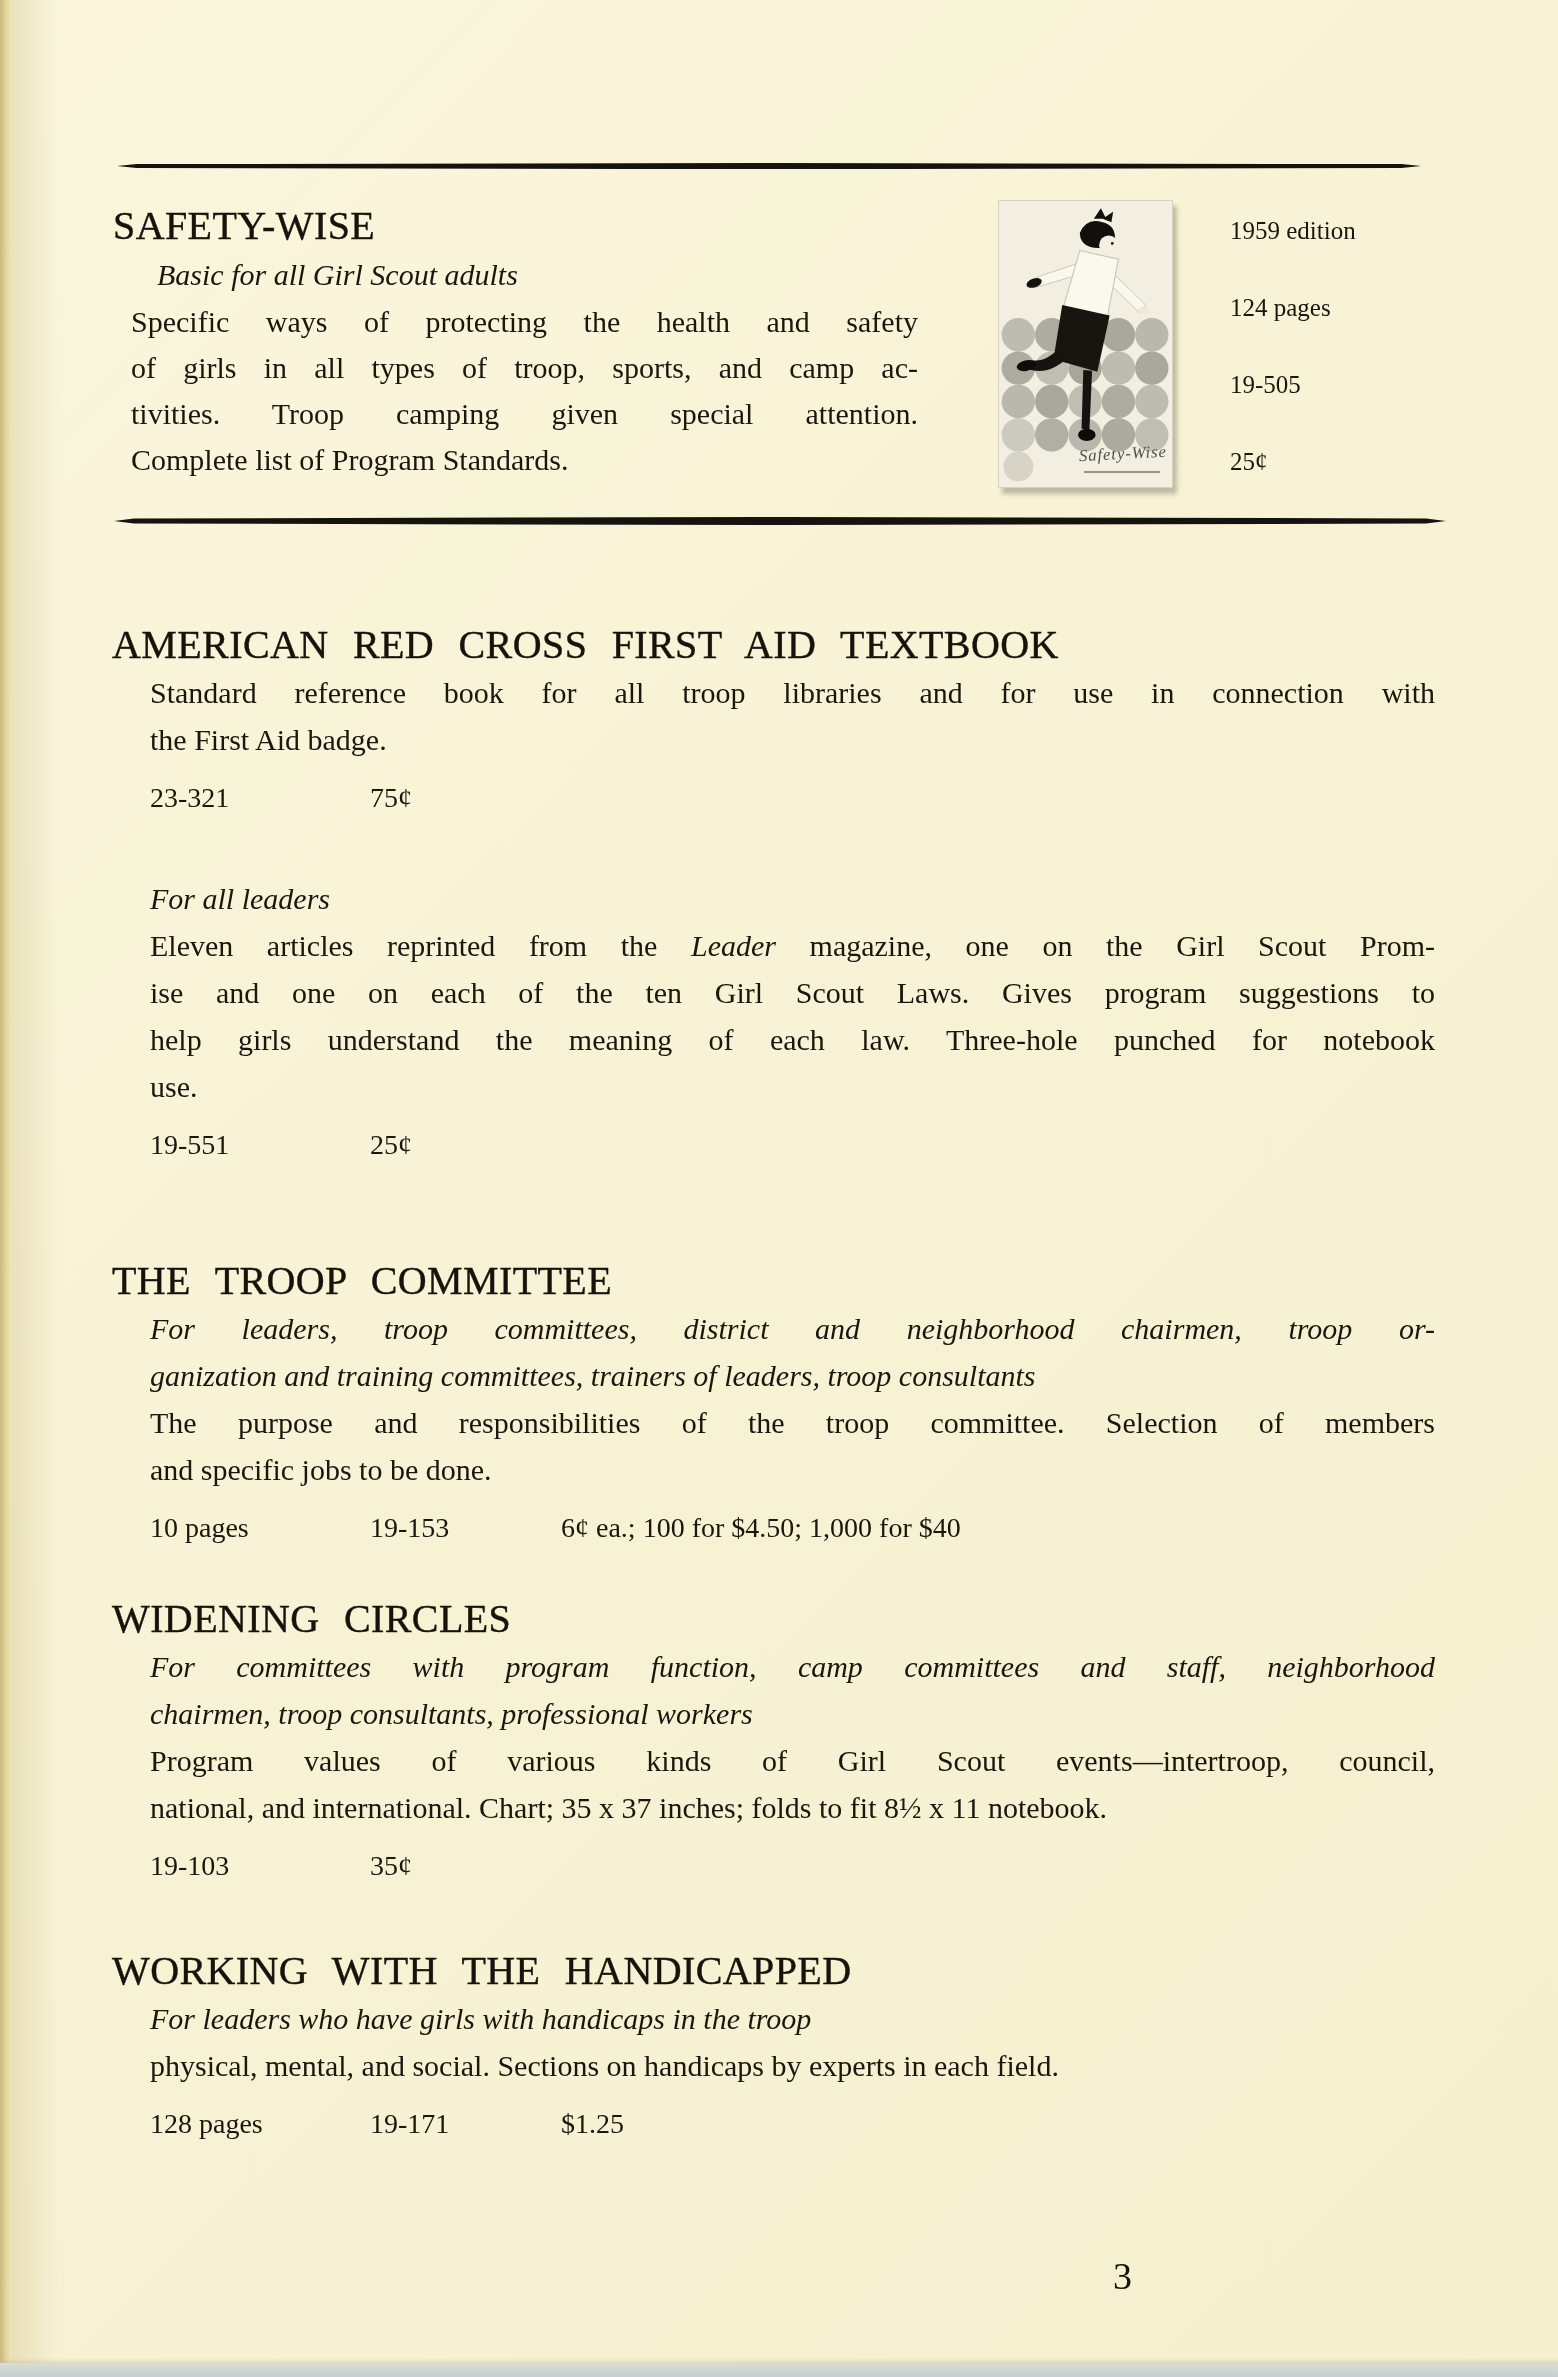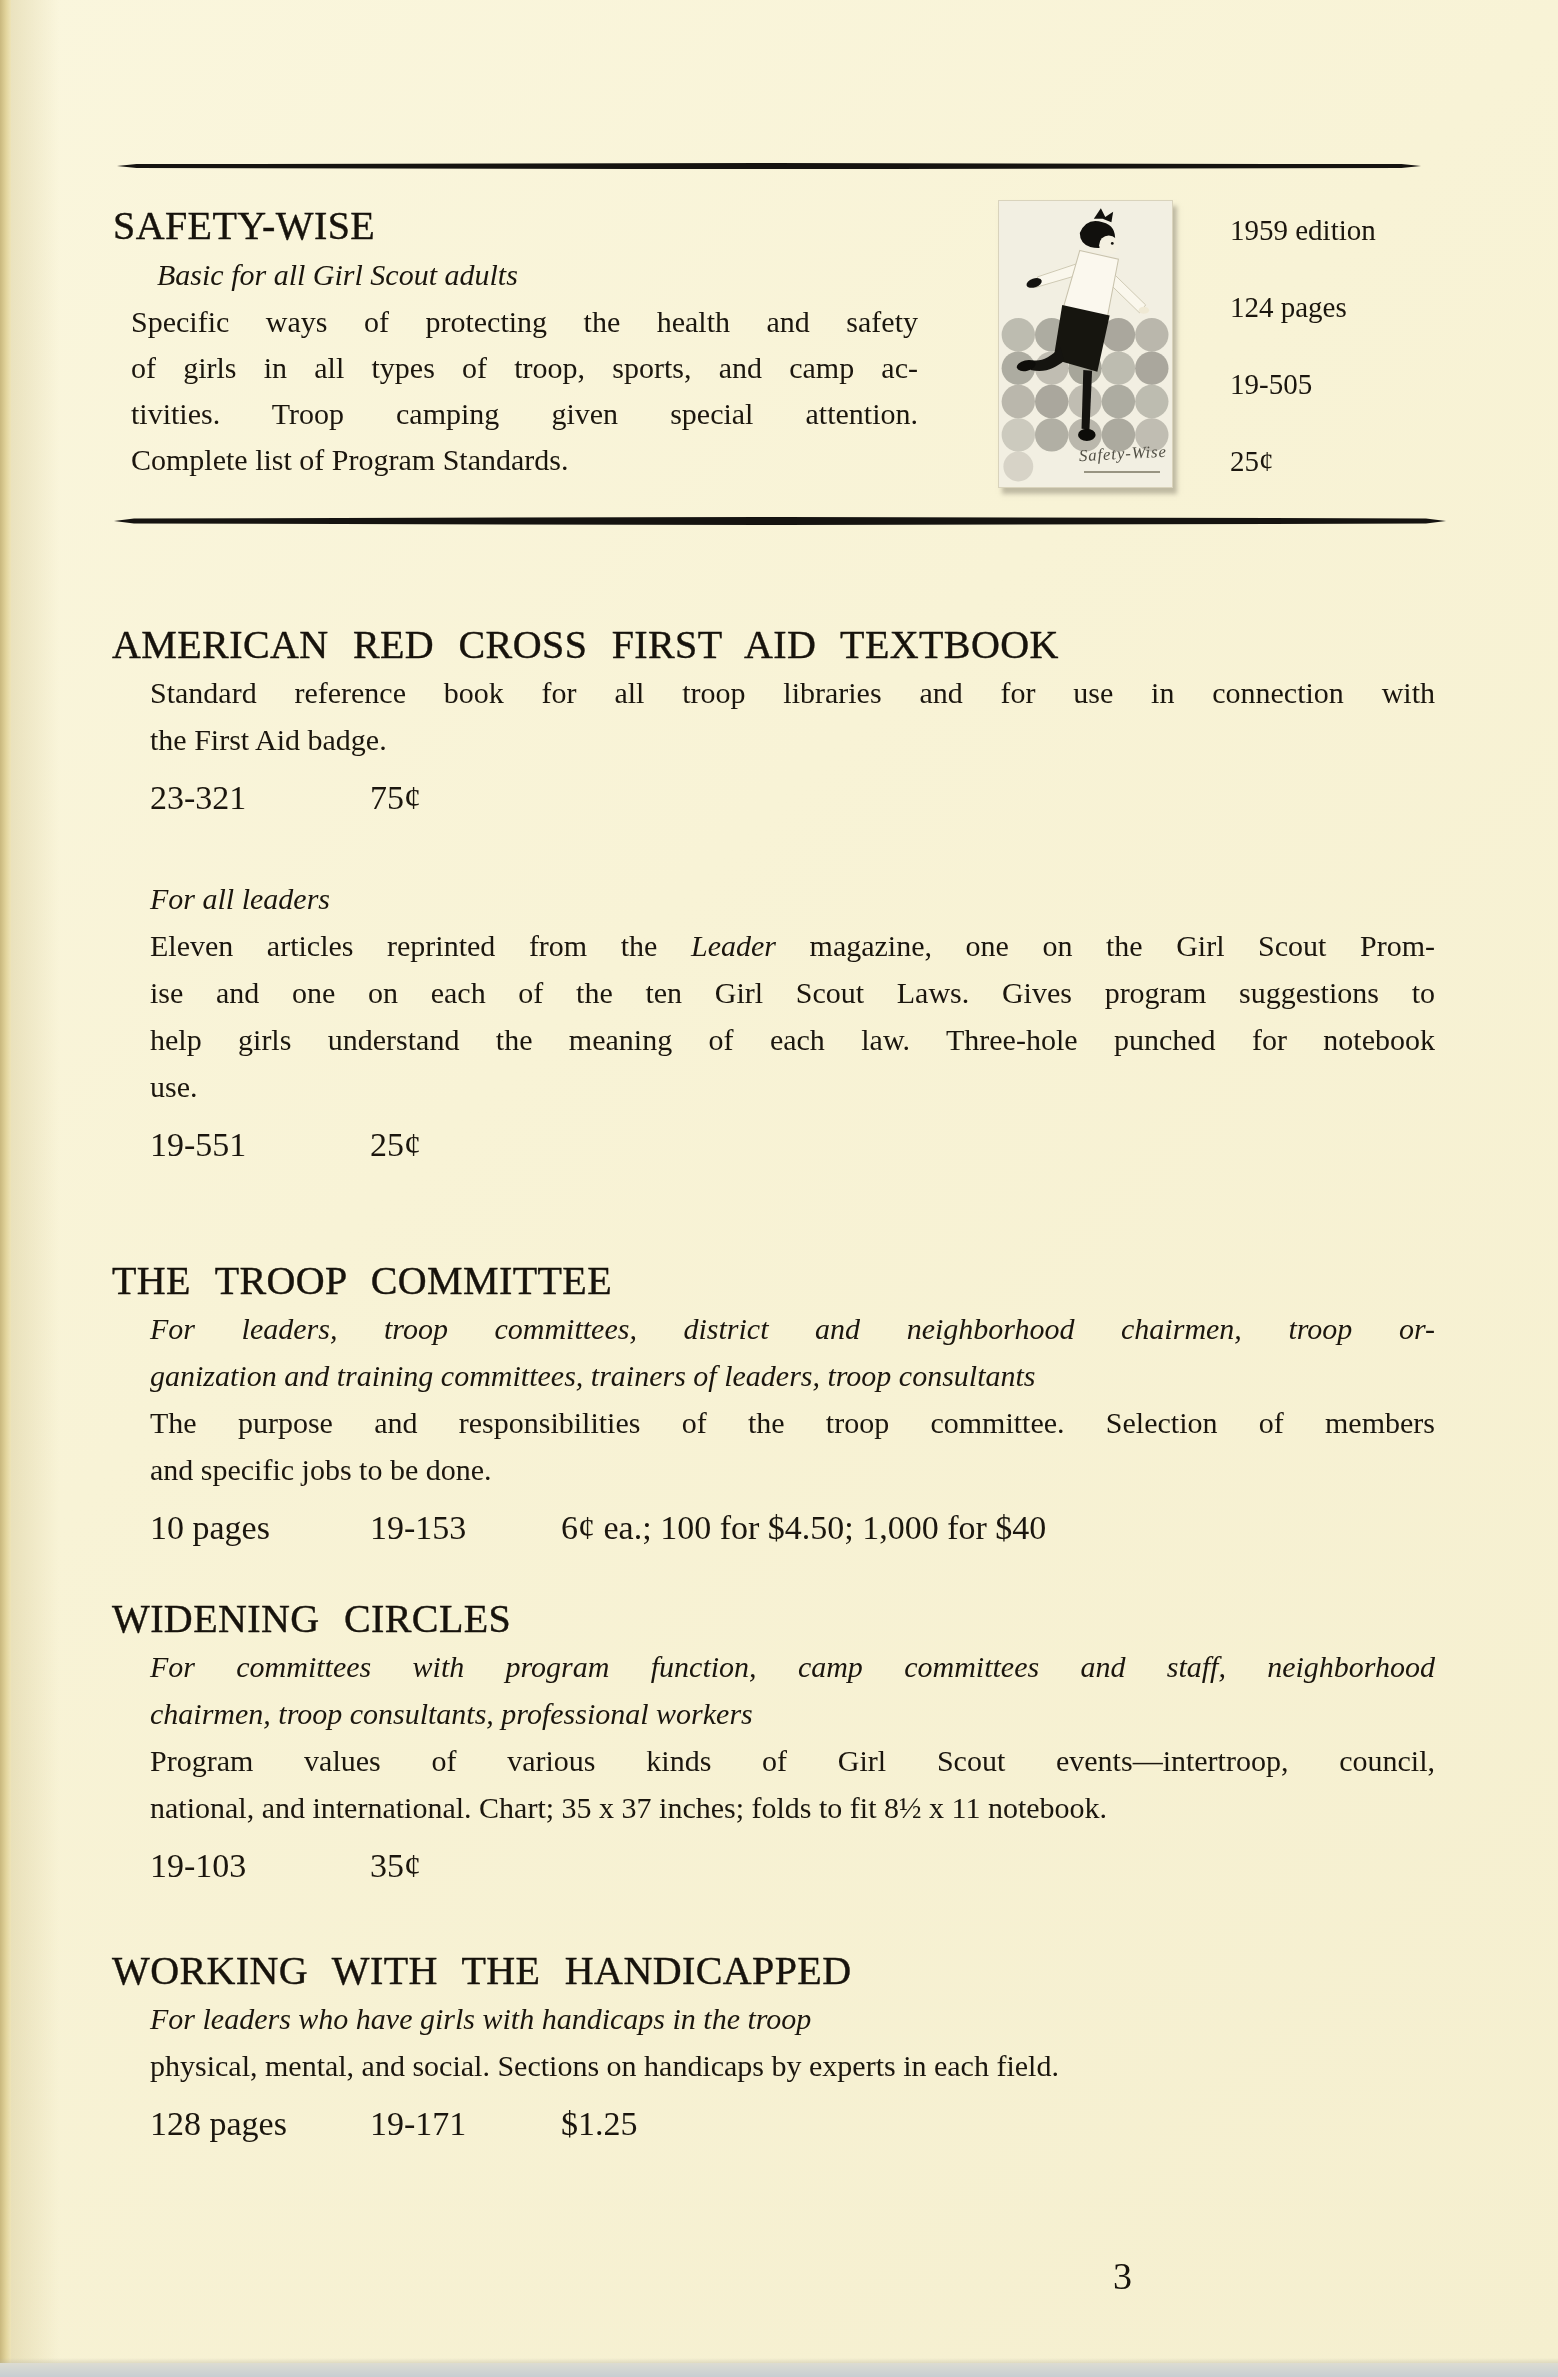--- a/index.html
+++ b/index.html
@@ -31,21 +31,21 @@
   .caps-title{
     font-size:40px;line-height:48px;word-spacing:14px;letter-spacing:0.4px;
     color:#17130c;-webkit-text-stroke:0.4px #17130c;white-space:nowrap;
   }
   .line{font-size:30px;line-height:47px;height:47px;text-align:left;}
   .line.just{text-align:justify;text-align-last:justify;}
   .aud .line{font-style:italic;}
   .it{font-style:italic;}
   .bod,.aud{width:1285px;}
   .indent{margin-left:38px;}
-  .nums{font-size:34px;line-height:47px;margin-top:10.5px;white-space:nowrap;}
+  .nums{font-size:28px;line-height:47px;margin-top:10.5px;white-space:nowrap;}
   .nums span{display:inline-block;}
   .nums span:nth-child(1){min-width:220px;}
   .nums span:nth-child(2){min-width:191px;}
 
   .sec{position:absolute;left:112px;width:1327px;}
   #sec-first-aid {top:621px;}
   #sec-founder   {top:875px;}
   #sec-troop     {top:1257px;}
   #sec-widening  {top:1595px;}
   #sec-handicapped{top:1947px;}
@@ -63,21 +63,21 @@
     box-shadow:4.4px 6.2px 4.4px rgba(135,130,112,.5);}
   #cover svg{display:block;}
   #cover-script{position:absolute;right:5.3px;bottom:23px;
     font-style:italic;font-size:16.7px;color:#514f45;transform:rotate(-3deg);
     letter-spacing:0.9px;}
   #cover-caption-line{position:absolute;right:12.3px;bottom:14px;width:76px;height:1.8px;
     background:#989482;}
 
   
   #details{position:absolute;left:1230px;top:207px;width:290px;}
-  #details .detail{font-size:29px;line-height:47px;margin-bottom:30px;white-space:nowrap;}
+  #details .detail{font-size:25px;line-height:47px;margin-bottom:30px;white-space:nowrap;}
 
   #page-number{position:absolute;left:1113px;top:2254px;font-size:38px;color:#17130c;}
 </style>
 </head>
 <body>
 
 <div id="page">
 
   <div class="edge-left"></div>
   <div class="edge-left-fade"></div>

